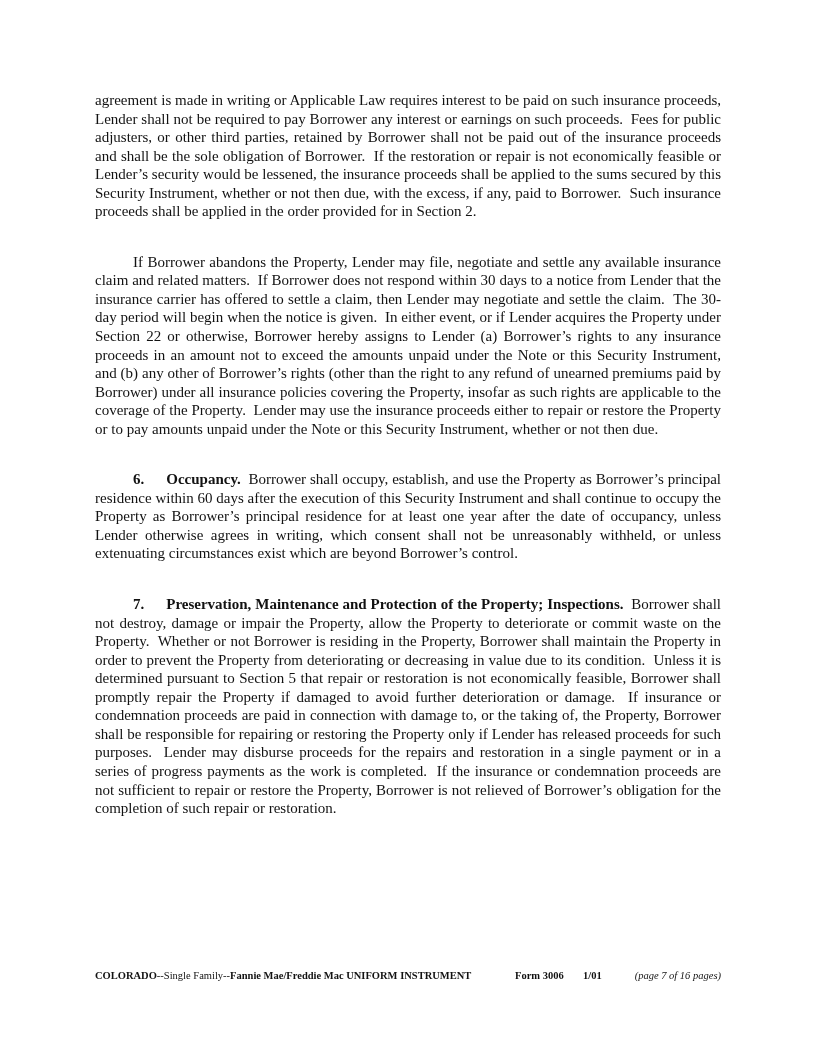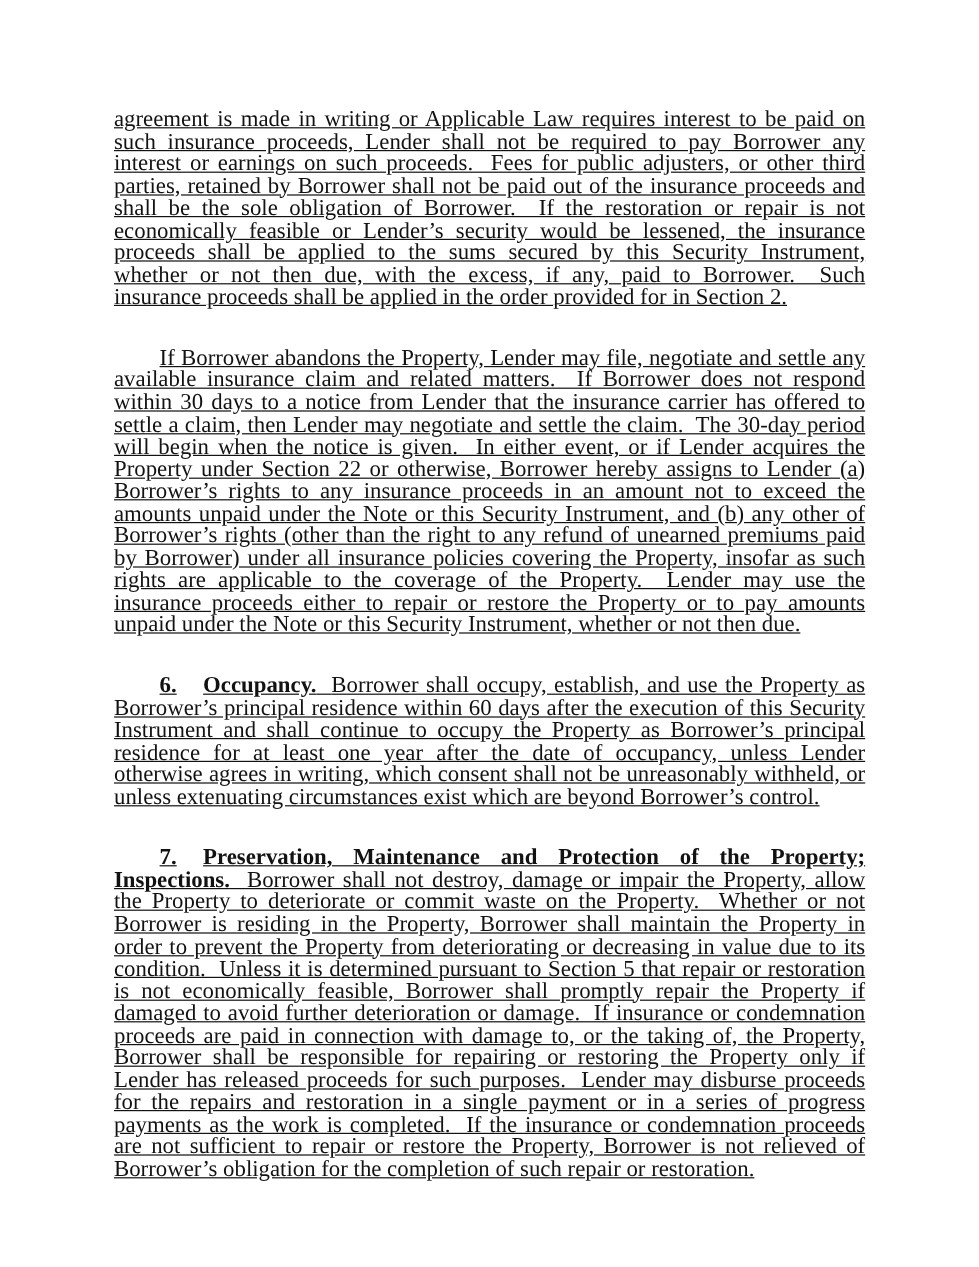--- a/index.html
+++ b/index.html
@@ -14,24 +14,23 @@
     background: #ffffff;
     font-family: "Liberation Serif", "DejaVu Serif", serif;
     color: #121212;
     overflow: hidden;
   }
   .content {
     position: absolute;
     left: 95px;
     top: 91px;
     width: 626px;
-    font-size: 19px;
+    font-size: 15px;
     line-height: 18.55px;
     text-align: justify;
-    text-decoration: underline;
   }
   p.para {
     margin: 0;
     padding: 0;
   }
   p.indented {
     text-indent: 38px;
     margin-top: 32px;
   }
   .sec-num {
@@ -82,14 +81,20 @@
     <p class="para indented">
       <span class="sec-num">6.</span><span class="tab"></span><span class="sec-heading">Occupancy.</span><span>&nbsp; </span><span>Borrower shall occupy, establish, and use the Property as Borrower’s principal residence within 60 days after the execution of this Security Instrument and shall continue to occupy the Property as Borrower’s principal residence for at least one year after the date of occupancy, unless Lender otherwise agrees in writing, which consent shall not be unreasonably withheld, or unless extenuating circumstances exist which are beyond Borrower’s control.</span>
     </p>
 
     <p class="para indented">
       <span class="sec-num">7.</span><span class="tab"></span><span class="sec-heading">Preservation, Maintenance and Protection of the Property; Inspections.</span><span>&nbsp; </span><span>Borrower shall not destroy, damage or impair the Property, allow the Property to deteriorate or commit waste on the Property.&nbsp; Whether or not Borrower is residing in the Property, Borrower shall maintain the Property in order to prevent the Property from deteriorating or decreasing in value due to its condition.&nbsp; Unless it is determined pursuant to Section 5 that repair or restoration is not economically feasible, Borrower shall promptly repair the Property if damaged to avoid further deterioration or damage.&nbsp; If insurance or condemnation proceeds are paid in connection with damage to, or the taking of, the Property, Borrower shall be responsible for repairing or restoring the Property only if Lender has released proceeds for such purposes.&nbsp; Lender may disburse proceeds for the repairs and restoration in a single payment or in a series of progress payments as the work is completed.&nbsp; If the insurance or condemnation proceeds are not sufficient to repair or restore the Property, Borrower is not relieved of Borrower’s obligation for the completion of such repair or restoration.</span>
     </p>
 
   </div>
 
+  <div class="footer">
+    <span class="seg f-left"><span class="fb">COLORADO</span><span>--Single Family--</span><span class="fb">Fannie Mae/Freddie Mac UNIFORM INSTRUMENT</span></span>
+    <span class="seg f-form">Form 3006</span>
+    <span class="seg f-rev">1/01</span>
+    <span class="seg f-page">(page 7 of 16 pages)</span>
+  </div>
 
 </div>
 
 </body></html>

